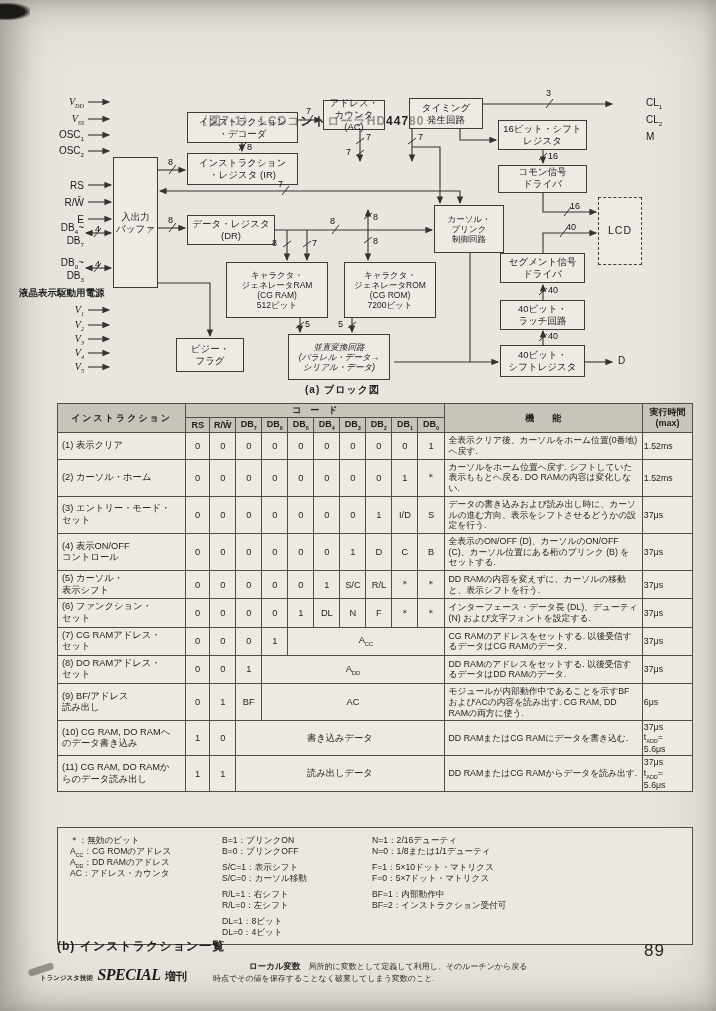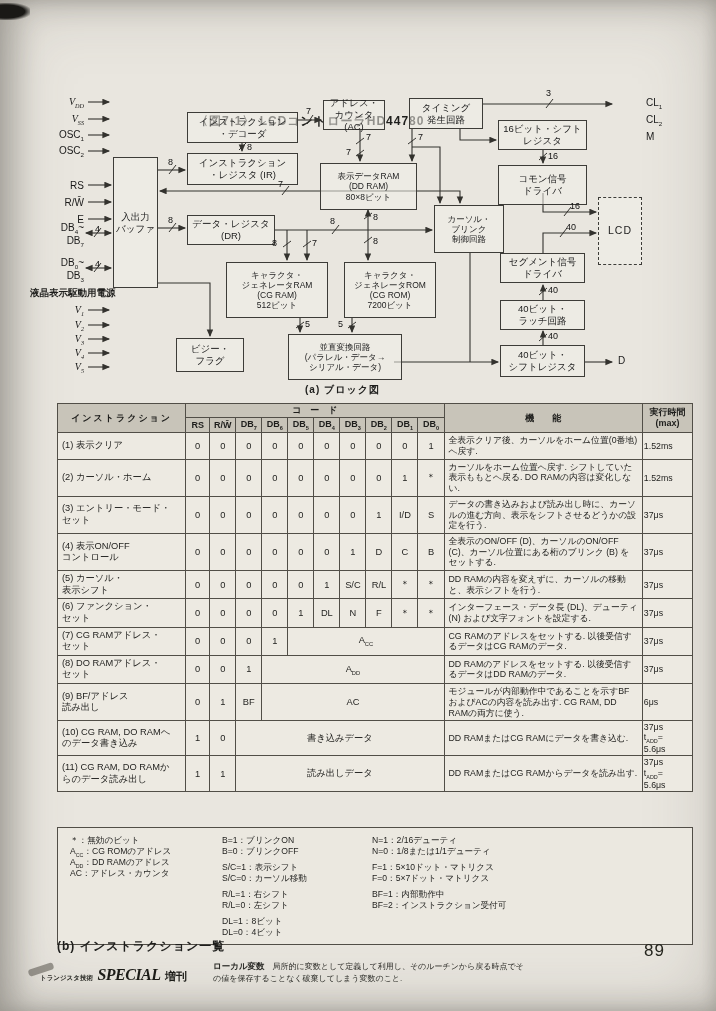--- a/index.html
+++ b/index.html
@@ -16,21 +16,21 @@
   .diagram{position:absolute;left:0;top:0;width:716px;height:402px;}
   .diagram svg{position:absolute;left:0;top:0;}
   .blk{position:absolute;border:1.4px solid #3d3c38;background:rgba(240,238,231,.55);
        display:flex;align-items:center;justify-content:center;text-align:center;
        font-size:9.5px;line-height:1.25;color:#222;padding:1px;box-sizing:border-box;}
   .blk.small{font-size:8.5px;line-height:1.2;}
   .blk.lcd{border:1.4px dashed #3d3c38;font-size:10.5px;letter-spacing:1px;}
   .pin{position:absolute;width:56px;text-align:right;font-size:10px;color:#191919;line-height:1.15;}
   .pin.it{font-style:italic;font-family:"Liberation Serif","DejaVu Serif",serif;}
   .rpin{position:absolute;font-size:10px;color:#191919;}
-  .powlab{position:absolute;left:30px;top:287px;font-size:9.5px;font-weight:bold;}
+  .powlab{position:absolute;left:19px;top:287px;font-size:9.5px;font-weight:bold;}
   .bus{position:absolute;font-size:9px;color:#111;}
   .cap-a{position:absolute;left:305px;top:383px;font-size:10px;font-weight:bold;letter-spacing:1px;}
 
   
   .tblwrap{position:absolute;left:57px;top:403px;width:637px;}
   table.instr{border-collapse:collapse;table-layout:fixed;width:636px;background:#edeae2;}
   table.instr th,table.instr td{border:1px solid #514e47;vertical-align:middle;}
   table.instr th{background:#c8c4b9;font-size:9px;font-weight:bold;padding:1px 0;line-height:1.2;}
   th.iname{font-size:10px;letter-spacing:2px;}
   td.cname{font-size:9.3px;padding:2px 4px;text-align:left;line-height:1.25;}
@@ -47,21 +47,21 @@
   .lgap{height:5px;}
   .cap-b{position:absolute;left:57px;top:938px;width:636px;text-align:left;font-size:12px;font-weight:bold;letter-spacing:1px;}
 
   
   .pageno{position:absolute;left:644px;top:941px;font-size:17px;color:#26261f;letter-spacing:1px;}
   .footer-logo{position:absolute;left:40px;top:966px;white-space:nowrap;}
   .logo-pre{font-size:6.5px;font-weight:bold;color:#2a2a26;}
   .logo-main{font-size:16px;font-weight:bold;font-style:italic;letter-spacing:-.5px;color:#1c1c18;font-family:"Liberation Serif","DejaVu Serif",serif;}
   .logo-suf{font-size:11px;font-weight:bold;color:#1c1c18;}
   .footnote{position:absolute;left:213px;top:960px;width:316px;font-size:8px;line-height:1.55;color:#2a2a26;}
-  .footnote b{font-size:8.5px;}
+  .footnote b{font-size:8.5px;margin-left:36px;}
   sub{font-size:.62em;}
 </style>
 </head>
 <body>
 
 <div class="sheet">
   <div class="blob-tl"></div>
   <div class="smudge-bl"></div>
 
   <div class="figtitle">〈図7-1〉 LCDコントローラHD44780</div>
@@ -150,29 +150,28 @@
       </g>
     </svg>
 
     <div class="blk" style="left:113px;top:157px;width:45px;height:131px;">入出力<br>バッファ</div>
     <div class="blk" style="left:187px;top:112px;width:111px;height:31px;">インストラクション<br>・デコーダ</div>
     <div class="blk" style="left:187px;top:153px;width:111px;height:32px;">インストラクション<br>・レジスタ (IR)</div>
     <div class="blk" style="left:187px;top:215px;width:88px;height:30px;">データ・レジスタ<br>(DR)</div>
     <div class="blk" style="left:323px;top:100px;width:62px;height:30px;">アドレス・<br>カウンタ (AC)</div>
     <div class="blk" style="left:409px;top:98px;width:74px;height:31px;">タイミング<br>発生回路</div>
     <div class="blk" style="left:498px;top:120px;width:89px;height:30px;">16ビット・シフト<br>レジスタ</div>
-    <div class="blk small" style="left:320px;top:163px;width:97px;height:47px;">表示データRAM<br>(DD RAM)<br>80×8ビット</div>
-    <div class="blk" style="left:498px;top:165px;width:89px;height:40px;">コモン信号<br>ドライバ</div>
+    <div class="blk" style="left:498px;top:165px;width:89px;height:28px;font-family:Liberation Mono, monospace;">コモン信号<br>ドライバ</div>
     <div class="blk lcd" style="left:598px;top:197px;width:44px;height:68px;">LCD</div>
     <div class="blk small" style="left:434px;top:205px;width:70px;height:48px;">カーソル・<br>ブリンク<br>制御回路</div>
     <div class="blk" style="left:500px;top:253px;width:85px;height:30px;">セグメント信号<br>ドライバ</div>
     <div class="blk small" style="left:226px;top:262px;width:102px;height:56px;">キャラクタ・<br>ジェネレータRAM<br>(CG RAM)<br>512ビット</div>
     <div class="blk small" style="left:344px;top:262px;width:92px;height:56px;">キャラクタ・<br>ジェネレータROM<br>(CG ROM)<br>7200ビット</div>
     <div class="blk" style="left:176px;top:338px;width:68px;height:34px;">ビジー・<br>フラグ</div>
-    <div class="blk small" style="left:288px;top:334px;width:114px;height:46px;">並直変換回路<br>(パラレル・データ→<br>シリアル・データ)</div>
+    <div class="blk small" style="left:288px;top:334px;width:102px;height:46px;font-style:italic;">並直変換回路<br>(パラレル・データ→<br>シリアル・データ)</div>
     <div class="blk" style="left:500px;top:300px;width:85px;height:30px;">40ビット・<br>ラッチ回路</div>
     <div class="blk" style="left:500px;top:345px;width:85px;height:32px;">40ビット・<br>シフトレジスタ</div>
 
     <span class="pin it" style="left:28px;top:96px;">V<sub>DD</sub></span>
     <span class="pin it" style="left:28px;top:113px;">V<sub>SS</sub></span>
     <span class="pin" style="left:28px;top:129px;">OSC<sub>1</sub></span>
     <span class="pin" style="left:28px;top:145px;">OSC<sub>2</sub></span>
     <span class="pin" style="left:28px;top:180px;">RS</span>
     <span class="pin" style="left:28px;top:197px;">R/W̄</span>
     <span class="pin" style="left:28px;top:214px;">E</span>

